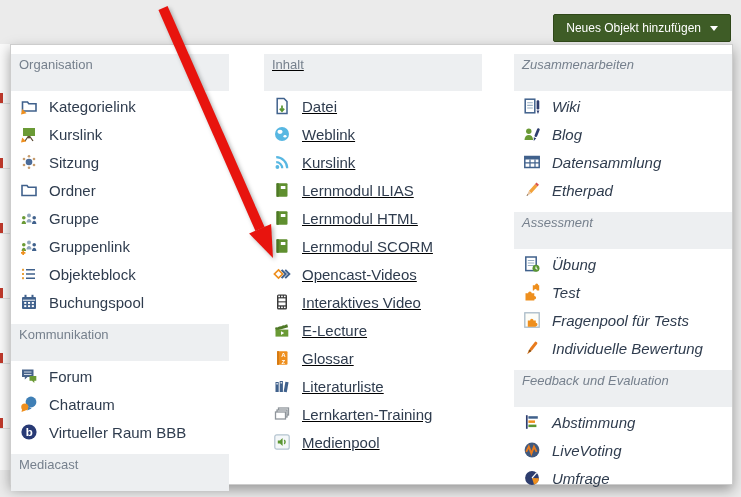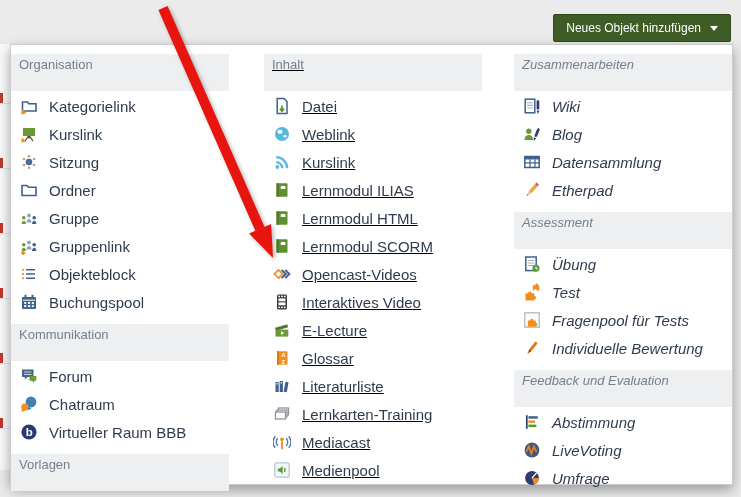--- a/index.html
+++ b/index.html
@@ -221,21 +221,21 @@
           <span class="icon">
             <svg viewBox="0 0 18 18">
               <circle cx="9" cy="9" r="7.6" fill="#283a75"></circle>
               <text x="9.2" y="13.2" font-size="11.5" font-weight="bold" fill="#fff" text-anchor="middle" font-family="Liberation Sans, sans-serif">b</text>
             </svg>
           </span>
           <span>Virtueller Raum BBB</span>
         </div>
       </div>
       <div class="sec">
-        <div class="sec-header">Vorlagen</div>
+        <div class="sec-header">Mediacast</div>
         <div class="menu-item">
           <span class="icon">
             <svg viewBox="0 0 18 18">
               <rect x="1.8" y="2.5" width="14.4" height="13" rx="1.5" fill="#4a6076"></rect>
               <circle cx="6.3" cy="7" r="1.9" fill="#fff"></circle>
               <path d="M3.7 12.8c0-2.1 1.2-3.2 2.6-3.2s2.6 1.1 2.6 3.2z" fill="#fff"></path>
               <path d="M10.6 6.8h4M10.6 9.8h4" stroke="#fff" stroke-width="1.4"></path>
             </svg>
           </span>
           <span>Portfoliovorlage</span>
@@ -382,33 +382,20 @@
                 <rect x="4" y="5" width="10" height="7"></rect>
                 <rect x="2.5" y="7" width="10" height="7"></rect>
               </g>
             </svg>
           </span>
           <span>Lernkarten-Training</span>
         </div>
         <div class="menu-item">
           <span class="icon">
             <svg viewBox="0 0 18 18">
-              <g fill="none" stroke="#4a7ab5" stroke-width="1.5">
-                <path d="M4.8 5.2a5.6 5.6 0 0 0 0 7.6M2.2 3.2a9.4 9.4 0 0 0 0 11.6"></path>
-                <path d="M13.2 5.2a5.6 5.6 0 0 1 0 7.6M15.8 3.2a9.4 9.4 0 0 1 0 11.6"></path>
-              </g>
-              <path d="M9 8.2v8" stroke="#ee8f1e" stroke-width="1.8"></path>
-              <circle cx="9" cy="6.3" r="1.9" fill="#ee8f1e"></circle>
-            </svg>
-          </span>
-          <span>Mediacast</span>
-        </div>
-        <div class="menu-item">
-          <span class="icon">
-            <svg viewBox="0 0 18 18">
               <rect x="1.8" y="1.8" width="14.4" height="14.4" rx="2" fill="#f4f7f9" stroke="#b3c3cf" stroke-width="1.2"></rect>
               <path d="M4.8 7.6v2.8h2.2L9.6 13V5L7 7.6z" fill="#5a9632"></path>
               <path d="M11.3 7a3.2 3.2 0 0 1 0 4" stroke="#5a9632" fill="none" stroke-width="1.3"></path>
             </svg>
           </span>
           <span>Medienpool</span>
         </div>
       </div>
     </div>
   <div class="col col-2">

